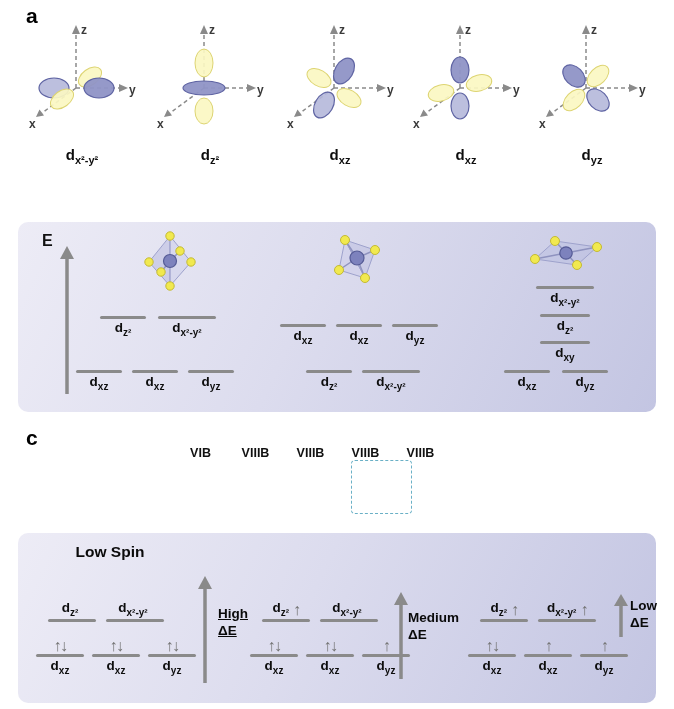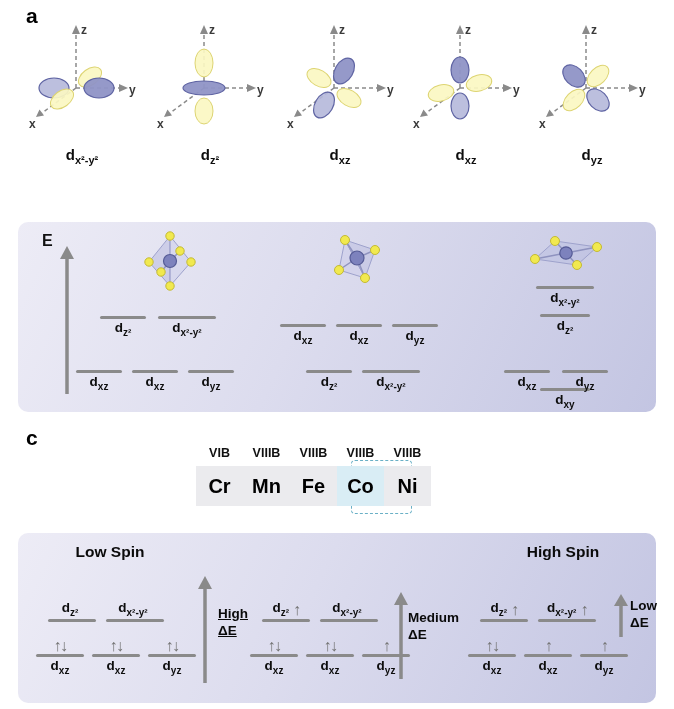--- a/index.html
+++ b/index.html
@@ -20,21 +20,21 @@
     background:linear-gradient(115deg,#edecf6 0%,#dcdcee 45%,#c3c5e2 100%);}
   #box-b{top:222px;height:190px;}
   #box-c{top:533px;height:170px;}
   
   .lvl{position:absolute;display:flex;flex-direction:column;align-items:center;}
   .lvl .line{width:100%;height:3px;background:#8a8a8a;border-radius:1.5px;}
   .lvl .lab{margin-top:1px;}
   .toprow{display:flex;align-items:flex-end;gap:4px;height:19px;margin-bottom:1px;}
   .earr{font-weight:bold;font-size:16px;color:#737373;letter-spacing:-1.5px;line-height:17px;height:17px;}
   
-  .grp-row,.elem-row{position:absolute;left:196px;display:flex;gap:0;}
+  .grp-row,.elem-row{position:absolute;left:177px;display:flex;gap:8px;}
   .grp{width:47px;text-align:center;font-weight:bold;font-size:12.5px;color:#111;}
   .elem{width:47px;height:40px;background:#ebebee;display:flex;align-items:center;justify-content:center;font-weight:bold;font-size:20px;color:#000;}
   .elem.hl{background:#d9edf5;}
   .hl-border{position:absolute;border:1.6px dashed #6ab0c6;border-radius:4px;}
   .spintitle{position:absolute;font-weight:bold;font-size:15.5px;color:#0a0a0a;text-align:center;}
   .delta-label{position:absolute;font-weight:bold;font-size:13.5px;color:#0a0a0a;line-height:17px;white-space:nowrap;}
   .abs{position:absolute;}
   .elabel{position:absolute;font-weight:bold;font-size:16px;color:#111;}
 </style>
 </head>
@@ -261,21 +261,21 @@
     </div>
 
     <div class="lvl" style="left:518px;top:64px;width:58px;">
       <div class="line"></div>
       <div class="orb s lab"><span>d</span><sub>x²-y²</sub></div>
     </div>
     <div class="lvl" style="left:522px;top:92px;width:50px;">
       <div class="line"></div>
       <div class="orb s lab"><span>d</span><sub>z²</sub></div>
     </div>
-    <div class="lvl" style="left:522px;top:119px;width:50px;margin-top:47px;">
+    <div class="lvl" style="left:522px;top:119px;width:50px;">
       <div class="line"></div>
       <div class="orb s lab"><span>d</span><sub>xy</sub></div>
     </div>
     <div class="lvl" style="left:486px;top:148px;width:46px;">
       <div class="line"></div>
       <div class="orb s lab"><span>d</span><sub>xz</sub></div>
     </div>
     <div class="lvl" style="left:544px;top:148px;width:46px;">
       <div class="line"></div>
       <div class="orb s lab"><span>d</span><sub>yz</sub></div>
@@ -287,32 +287,24 @@
   <div class="grp-row" style="top:446px;">
     <div class="grp">VIB</div>
     <div class="grp">VIIIB</div>
     <div class="grp">VIIIB</div>
     <div class="grp">VIIIB</div>
     <div class="grp">VIIIB</div>
   </div>
 
   <div class="hl-border" style="left:351px;top:460px;width:59px;height:52px;"></div>
 
-  <div class="elem-row" style="top:466px;">
-    <div class="elem">Cr</div>
-    <div class="elem">Mn</div>
-    <div class="elem">Fe</div>
-    <div class="elem hl">Co</div>
-    <div class="elem">Ni</div>
-  </div>
 
   <div class="bigbox" id="box-c">
 
     <div class="spintitle" style="left:12px;top:10px;width:160px;">Low Spin</div>
-    <div class="spintitle" style="left:470px;top:10px;width:150px;">High Spin</div>
 
     <div class="lvl" style="left:30px;top:66px;width:48px;">
       <div class="toprow">
           <span class="orb s"><span>d</span><sub>z²</sub></span>
           <span class="earr"></span>
         </div>
       <div class="line"></div>
     </div>
     <div class="lvl" style="left:88px;top:66px;width:58px;">
       <div class="toprow">

